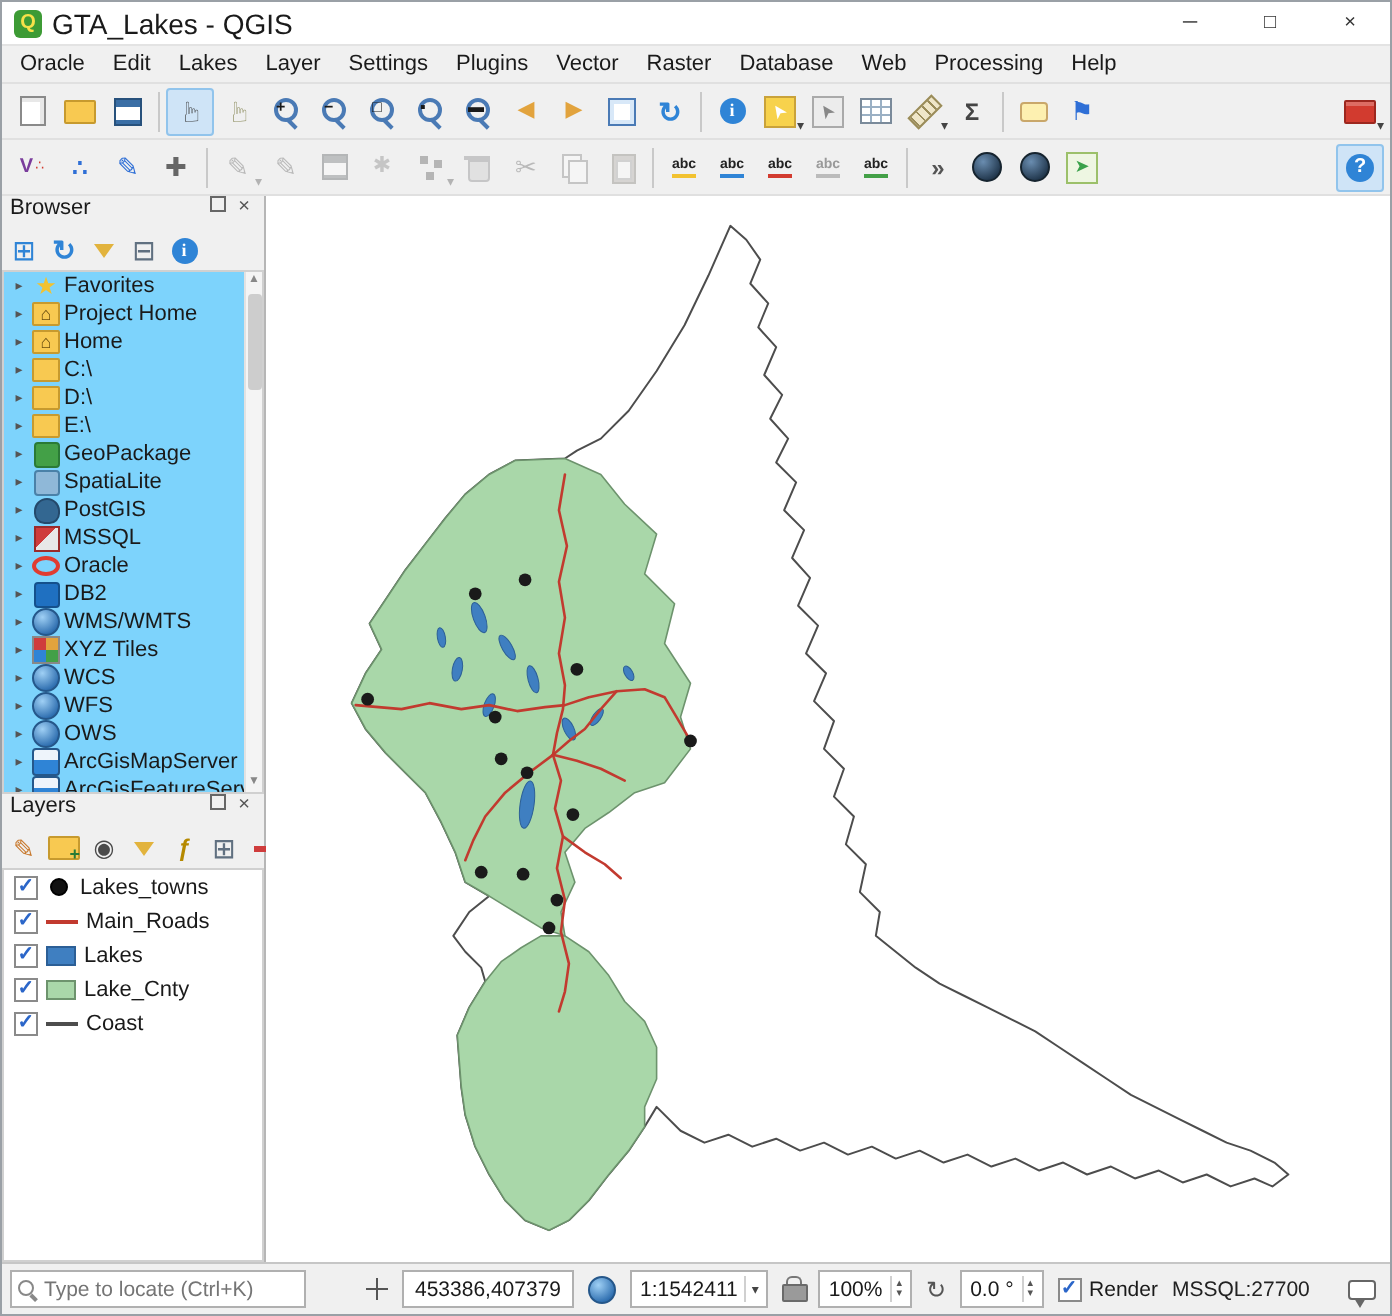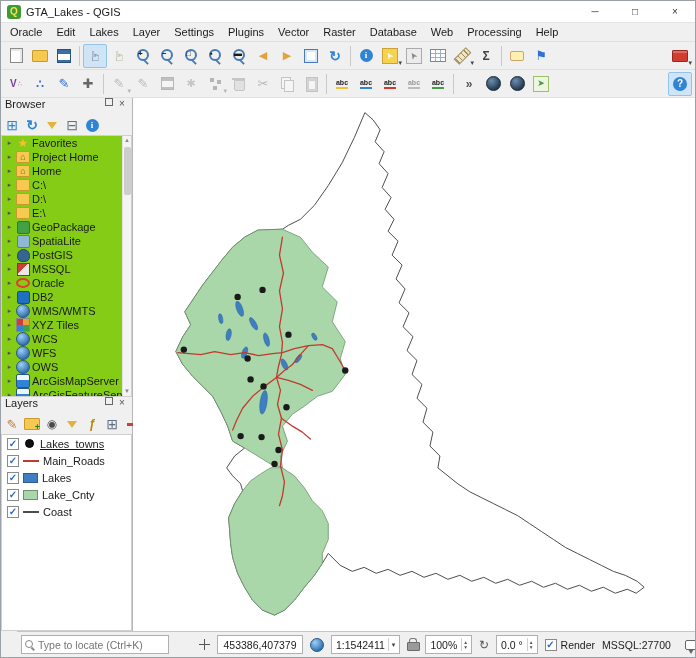--- a/index.html
+++ b/index.html
@@ -2,21 +2,21 @@
 <html><head>
 <meta charset="utf-8">
 <style>
 *{box-sizing:border-box;margin:0;padding:0}
 html,body{width:696px;height:658px;overflow:hidden}
 body{font-family:"Liberation Sans",sans-serif;font-size:11px;color:#1a1a1a;background:#f0f0f0;position:relative;border:1px solid #9aa0a6}
 
 
 .titlebar{height:22px;display:flex;align-items:center;background:#fff;border-bottom:1px solid #e3e3e3}
 .qgis-logo{width:14px;height:14px;border-radius:3px;margin:0 5px 0 6px;background:#3d9b35;color:#f7e14a;font:bold 10px/14px "Liberation Sans",sans-serif;text-align:center;flex:0 0 auto}
-.title-text{font-size:11px}
+.title-text{font-size:14px}
 .win-btns{margin-left:auto;display:flex;height:100%}
 .win-btn{width:40px;display:flex;align-items:center;justify-content:center;font-size:10px;color:#333}
 
 
 .menubar{height:19px;display:flex;align-items:center;background:#f0f0f0;padding-left:2px;border-bottom:1px solid #e0e0e0}
 .menu-item{padding:2px 7px;white-space:nowrap}
 .toolbar{height:28px;display:flex;align-items:center;padding:0 3px;background:#f0f0f0;border-bottom:1px solid #e0e0e0}
 .tbtn{width:24px;height:24px;position:relative;display:flex;align-items:center;justify-content:center;border:1px solid transparent;border-radius:2px;flex:0 0 auto}
 .tbtn.active{background:#cfe4f7;border-color:#91c4ec}
 .tbtn.disabled{opacity:.35;filter:grayscale(.9)}
@@ -103,46 +103,46 @@
 
 
 .main{position:absolute;top:97px;left:0;right:0;bottom:26px;display:flex}
 .panels{width:132px;border-right:1px solid #b6b6b6;display:flex;flex-direction:column;background:#f0f0f0}
 .panel-head{height:17px;display:flex;align-items:flex-start;padding:0 4px;gap:3px;flex:0 0 auto}
 .panel-title{flex:1;font-size:11px}
 .ph-dock{width:8px;height:8px;border:1px solid #666;flex:0 0 auto}
 .ph-close{width:12px;text-align:center;color:#555;font-size:10px;flex:0 0 auto}
 .panel-tools{height:20px;display:flex;align-items:center;gap:2px;padding:0 2px;flex:0 0 auto}
 .ptool{width:18px;height:18px;display:flex;align-items:center;justify-content:center}
-.tree{background:#84cc16;border:1px solid #d0d0d0;height:262px;overflow:hidden;position:relative;flex:0 0 auto}
+.tree{background:#7dd3fc;border:1px solid #d0d0d0;height:262px;overflow:hidden;position:relative;flex:0 0 auto}
 .trow{height:14px;display:flex;align-items:center;padding-left:3px;gap:2px;white-space:nowrap}
 .exp{width:9px;font-size:7px;color:#555;text-align:center;flex:0 0 auto}
 .ti{width:14px;height:14px;font-size:10px}
 .tlabel{font-size:11px}
 .scrollbar{position:absolute;top:0;right:0;bottom:0;width:9px;background:#f4f4f4;border-left:1px solid #e2e2e2;display:flex;flex-direction:column;align-items:center;z-index:2}
 .sb-arrow{font-size:6px;color:#888;height:9px;line-height:9px}
 .sb-thumb{width:7px;height:48px;background:#cdcdcd;border-radius:2px;margin-top:2px}
 .sb-bottom{margin-top:auto}
 .layers-list{background:#fff;border:1px solid #d0d0d0;flex:1;overflow:hidden}
 .lrow{height:17px;display:flex;align-items:center;gap:4px;padding-left:5px}
 .cb{width:12px;height:12px;background:#fff;border:1px solid #8a8a8a;display:inline-flex;align-items:center;justify-content:center;font-size:10px;font-weight:bold;color:#2b66c9;flex:0 0 auto;line-height:1}
 .sym{flex:0 0 auto;display:inline-block}
 .sym-point{width:13px;height:13px;display:inline-flex;align-items:center;justify-content:center}
 .sym-point::before{content:"";width:7px;height:7px;border-radius:50%;background:#111;border:1px solid #000}
 .sym-line-red{width:16px;height:2px;background:#c23a2f}
 .sym-fill-blue{width:15px;height:10px;background:#3f7fc1;border:1px solid #2c5f96}
 .sym-fill-green{width:15px;height:10px;background:#a9d7a9;border:1px solid #6d936d}
 .sym-line-dark{width:16px;height:2px;background:#4d4d4d}
 .llabel{font-size:11px}
-.llabel.selected{text-decoration:underline}
+.llabel.selected{}
 .map{flex:1;background:#fff;position:relative}
 .map svg{display:block;width:100%;height:100%}
 
 
-.statusbar{position:absolute;left:16px;right:0;bottom:0;height:26px;background:#f0f0f0;border-top:1px solid #c6c6c6;display:flex;align-items:center;padding:0 4px;gap:7px;font-size:10.5px}
+.statusbar{position:absolute;left:0;right:0;bottom:0;height:26px;background:#f0f0f0;border-top:1px solid #c6c6c6;display:flex;align-items:center;padding:0 4px;gap:7px;font-size:10.5px}
 .locate{display:flex;align-items:center;border:1px solid #b0b0b0;background:#fff;height:19px;width:148px;padding:0 3px;gap:3px;flex:0 0 auto}
 .loc-ic{position:relative;width:10px;height:10px;flex:0 0 auto}
 .loc-ic::before{content:"";position:absolute;top:0;left:0;width:6px;height:6px;border:1.5px solid #888;border-radius:50%}
 .loc-ic::after{content:"";position:absolute;right:0;bottom:0;width:4px;height:1.5px;background:#888;transform:rotate(45deg)}
 .locate-input{border:none;outline:none;flex:1;min-width:0;font:10.5px "Liberation Sans",sans-serif;color:#333;background:transparent}
 .sgap{width:16px;flex:0 0 auto}
 .coord-ic{width:11px;height:11px;background-image:linear-gradient(#555,#555),linear-gradient(#555,#555);background-size:11px 1px,1px 11px;background-position:0 5px,5px 0;background-repeat:no-repeat;flex:0 0 auto}
 .sbox{background:#fff;border:1px solid #b0b0b0;height:19px;display:flex;align-items:center;padding:2px 4px;gap:3px;flex:0 0 auto}
 .coord{width:86px;justify-content:center}
 .combo-arrow{font-size:7px;color:#444;border-left:1px solid #d0d0d0;padding-left:3px;height:100%;display:flex;align-items:center}

